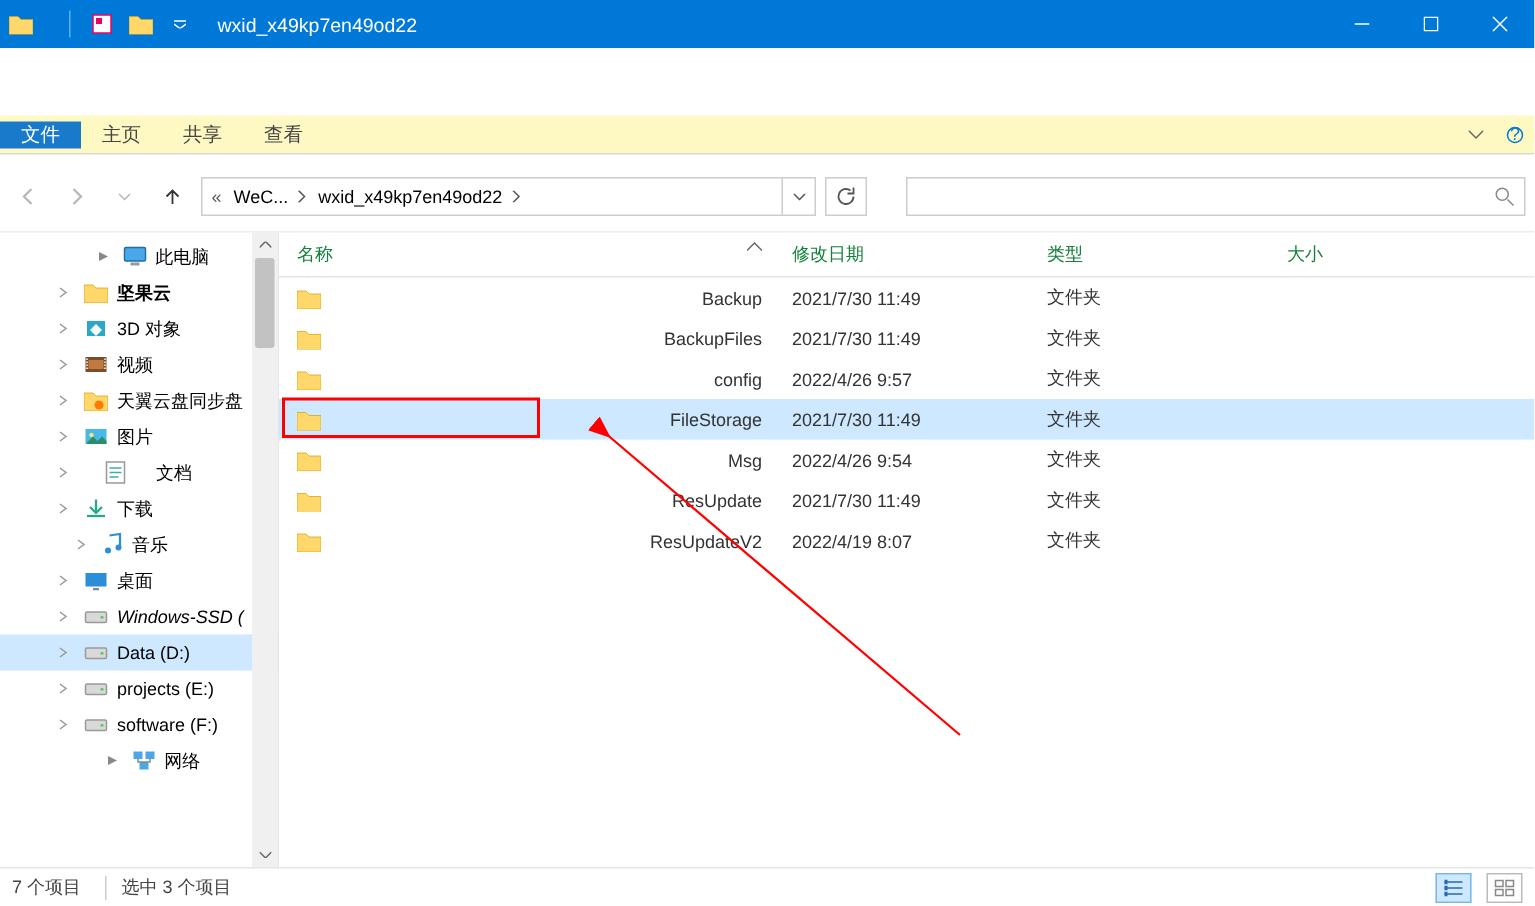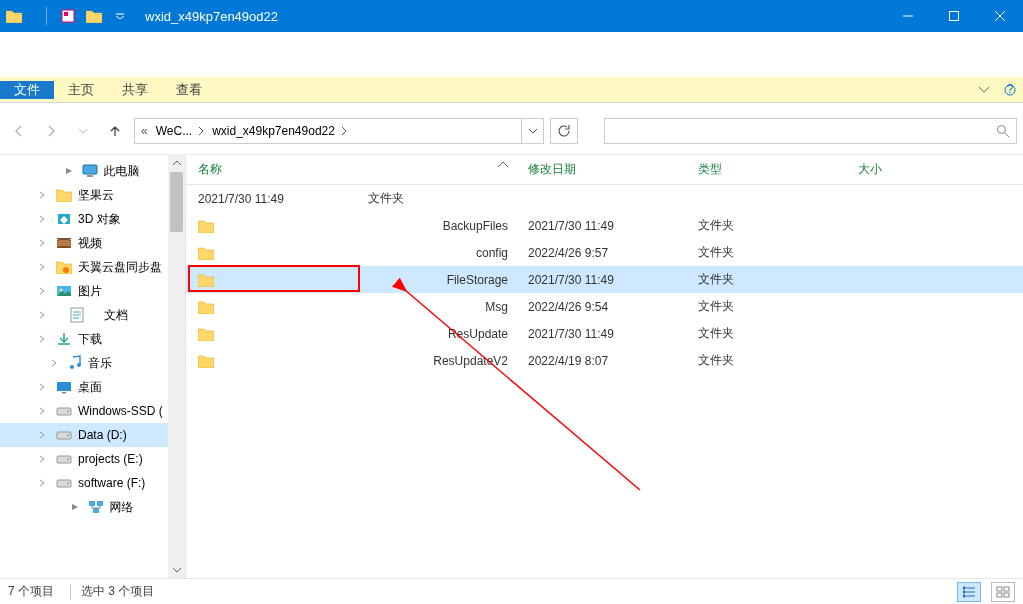--- a/index.html
+++ b/index.html
@@ -211,21 +211,21 @@
             </svg>
           </span>
           <span>
             <svg width="16" height="14">
               <rect x="1" y="1" width="14" height="9" rx="1" fill="#4aa8e8" stroke="#1d6fa5"></rect>
               <rect x="5" y="11" width="6" height="2" fill="#999"></rect>
             </svg>
           </span>
           <span class="label">此电脑</span>
         </div>
-        <div class="tree-item" style="padding-left: 36px;">
+        <div class="tree-item" style="padding-left: 36px; font-weight: bold;">
           <span class="exp-spot">
             <svg width="8" height="8">
               <path d="M1 1 l4 3 l-4 3" fill="none" stroke="#999"></path>
             </svg>
           </span>
           <span>
             <svg class="folder-icon">
               <path d="M0 2 h6 l2 2 h8 v10 h-16 z" fill="#ffd76b" stroke="#d9a400" stroke-width=".5"></path>
             </svg>
           </span>
@@ -339,21 +339,21 @@
             </svg>
           </span>
           <span>
             <svg width="16" height="14">
               <rect x="1" y="2" width="14" height="9" fill="#2a8ed8"></rect>
               <rect x="6" y="12" width="4" height="1.5" fill="#888"></rect>
             </svg>
           </span>
           <span class="label">桌面</span>
         </div>
-        <div class="tree-item" style="padding-left: 36px;">
+        <div class="tree-item" style="padding-left: 36px; font-style: italic;">
           <span class="exp-spot">
             <svg width="8" height="8">
               <path d="M1 1 l4 3 l-4 3" fill="none" stroke="#999"></path>
             </svg>
           </span>
           <span>
             <svg width="16" height="12">
               <rect x="1" y="3" width="14" height="7" rx="1" fill="#d9d9d9" stroke="#999"></rect>
               <circle cx="12" cy="6.5" r="1" fill="#5c5"></circle>
             </svg>
@@ -443,20 +443,28 @@
         <svg width="10" height="8">
             <path d="M0 6 l5 -5 l5 5" fill="none" stroke="#666"></path>
           </svg>
       </div>
       <div class="col col-date">修改日期</div>
       <div class="col col-type">类型</div>
       <div class="col col-size">大小</div>
     </div>
     <div class="filelist" id="filelist">
         <div class="row">
+          <div class="cell col-name" style="width:330px">
+            <span>
+              <svg class="folder-icon">
+                <path d="M0 2 h6 l2 2 h8 v10 h-16 z" fill="#ffd76b" stroke="#d9a400" stroke-width=".5"></path>
+              </svg>
+            </span>
+            <span>Backup</span>
+          </div>
           <div class="cell col-date" style="width:170px">2021/7/30 11:49</div>
           <div class="cell col-type" style="width:160px">文件夹</div>
           <div class="cell col-size" style="width:120px"></div>
         </div>
         <div class="row">
           <div class="cell col-name" style="width:330px">
             <span>
               <svg class="folder-icon">
                 <path d="M0 2 h6 l2 2 h8 v10 h-16 z" fill="#ffd76b" stroke="#d9a400" stroke-width=".5"></path>
               </svg>

